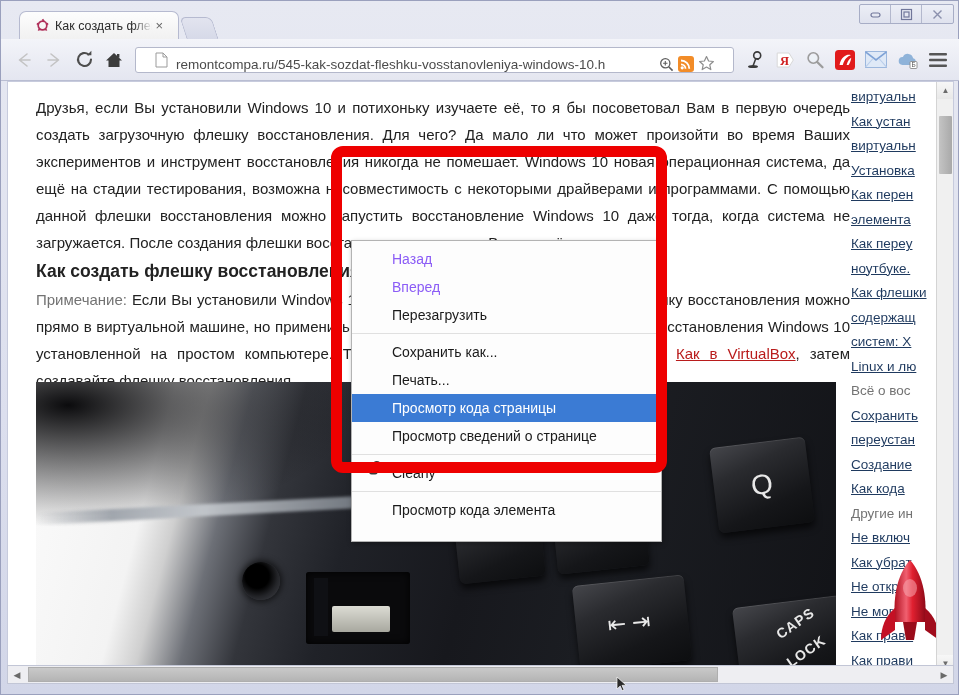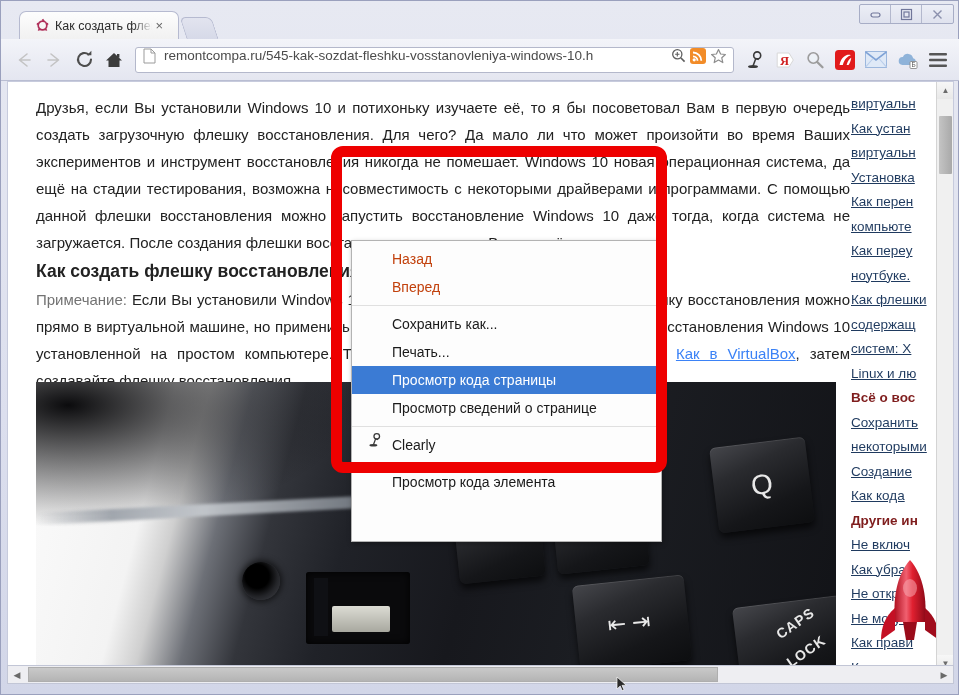--- a/index.html
+++ b/index.html
@@ -79,21 +79,21 @@
   }
   .navbtn {
     width: 30px; height: 30px; display: flex; align-items: center;
     justify-content: center; color: #5c5c5c; flex: 0 0 auto;
   }
   .navbtn.disabled { color: #c0c0c0; }
 
   #omnibox {
     flex: 1 1 auto; height: 26px; margin: 0 6px;
     background: #fff; border: 1px solid #b4b8cb; border-radius: 3px;
-    display: flex; align-items: flex-start; padding: 0 4px;
+    display: flex; align-items: flex-end; padding: 0 16px;
     min-width: 0;
   }
   #page-icon { flex: 0 0 16px; margin: 0 5px 0 3px; }
   #url-text {
     flex: 1 1 auto; font-size: 13.5px; color: #4b4b4b;
     white-space: nowrap; overflow: hidden;
     -webkit-mask-image: linear-gradient(to right, #000 93%, transparent 100%);
             mask-image: linear-gradient(to right, #000 93%, transparent 100%);
   }
   .omni-icon { flex: 0 0 auto; margin: 0 2px; display: flex; align-items: center; }
@@ -114,21 +114,21 @@
     padding: 12px 18px 0 28px;
   }
   #article p, #article h2 {
     font-size: 15px; color: #222; line-height: 27px;
     text-align: justify; text-justify: inter-word;
   }
   #article h2 {
     font-size: 17.5px; font-weight: bold; line-height: 30px;
   }
   .note-label { color: #737373; }
-  .inline-link { color: #3b82f6; text-decoration: underline; }
+  .inline-link { color: #b91c1c; text-decoration: underline; }
 
   
   #photo {
     position: absolute; left: 28px; top: 300px;
     width: 800px; height: 290px;
     overflow: hidden;
     background: #141414;
   }
   .lap-body {
     position: absolute; left: 0; top: 0; width: 100%; height: 100%;
@@ -174,29 +174,29 @@
   #key-tab   { left: 540px; top: 198px; width: 112px; height: 86px; transform: rotate(-6deg);
                font-size: 22px; letter-spacing: 6px; }
   #key-q     { left: 678px; top: 60px; width: 96px; height: 86px; transform: rotate(-7deg); font-size: 28px;}
   #key-caps  { left: 700px; top: 218px; width: 130px; height: 74px; transform: rotate(-7deg);
                font-size: 14px; font-weight: bold; letter-spacing: 1px; }
   #key-caps span { transform: rotate(-14deg); display:block; text-align:center; line-height: 15px;}
 
   
   #sidebar {
     position: absolute; right: 18px; top: 0; width: 86px; height: 100%;
-    padding: 10px 0 0 2px;
+    padding: 3px 0 0 2px;
     font-size: 13.5px; line-height: 24.5px;
     overflow: hidden;
   }
   #sidebar a {
     display: block; color: #1f3a5f; text-decoration: underline;
     white-space: nowrap; overflow: hidden;
   }
-  #sidebar a.bold { font-weight: bold; text-decoration: none; color: #7f1d1d; }
+  #sidebar a.bold { font-weight: normal; text-decoration: none; color: #737373; }
   #rocket {
     position: absolute; right: 6px; bottom: 18px; width: 74px; height: 96px;
   }
 
   
   #vscroll {
     position: absolute; right: 0; top: 0; width: 17px; height: 100%;
     background: #f0f0f0; border-left: 1px solid #d4d4d4;
   }
   .sb-arrow {
@@ -241,21 +241,21 @@
     background: #fdfdfd;
     border: 1px solid #b3b3b3;
     box-shadow: 1px 2px 5px rgba(0,0,0,.28);
     padding: 4px 0;
     font-size: 14px; color: #1a1a1a;
   }
   .mi {
     height: 28px; display: flex; align-items: center;
     padding: 0 10px 0 40px; white-space: nowrap;
   }
-  .mi.disabled { color: #c2410c; }
+  .mi.disabled { color: #8b5cf6; }
   .mi.selected { background: #3b7bd4; color: #fff; }
   .mi-sep { height: 1px; background: #e0e0e0; margin: 4px 0; }
   .mi-icon {
     position: absolute; left: 14px; width: 18px; height: 18px;
     display: flex; align-items: center; justify-content: center;
   }
   .mi-wrap { position: relative; }
 
   
   #cursor { position: absolute; left: 615px; bottom: 2px; width: 12px; height: 16px; }
@@ -452,30 +452,30 @@
         </div>
       </div>
     </div>
 
     <div id="sidebar">
         <a href="#">виртуальн</a>
         <a href="#">Как устан</a>
         <a href="#">виртуальн</a>
         <a href="#">Установка</a>
         <a href="#">Как перен</a>
-        <a href="#">компьюте</a>
+        <a href="#">элемента</a>
         <a href="#">Как переу</a>
         <a href="#">ноутбуке.</a>
         <a href="#">Как флешки</a>
         <a href="#">содержащ</a>
         <a href="#">систем: X</a>
         <a href="#">Linux и лю</a>
         <a href="#" class="bold">Всё о вос</a>
         <a href="#">Сохранить</a>
-        <a href="#">некоторыми</a>
+        <a href="#">переустан</a>
         <a href="#">Создание</a>
         <a href="#">Как кода</a>
         <a href="#" class="bold">Другие ин</a>
         <a href="#">Не включ</a>
         <a href="#">Как убрат</a>
         <a href="#">Не открыв</a>
         <a href="#">Не могу в</a>
         <a href="#">Как прави</a>
         <a href="#">Как прави</a>
       </div>
@@ -502,20 +502,23 @@
       <div class="sb-arrow bottom">▼</div>
     </div>
 
     <div id="ctxmenu">
         <div class="mi-wrap">
           <div class="mi disabled">Назад</div>
         </div>
         <div class="mi-wrap">
           <div class="mi disabled">Вперед</div>
         </div>
+        <div class="mi-wrap">
+          <div class="mi">Перезагрузить</div>
+        </div>
         <div class="mi-sep"></div>
         <div class="mi-wrap">
           <div class="mi">Сохранить как...</div>
         </div>
         <div class="mi-wrap">
           <div class="mi">Печать...</div>
         </div>
         <div class="mi-wrap">
           <div class="mi selected">Просмотр кода страницы</div>
         </div>

